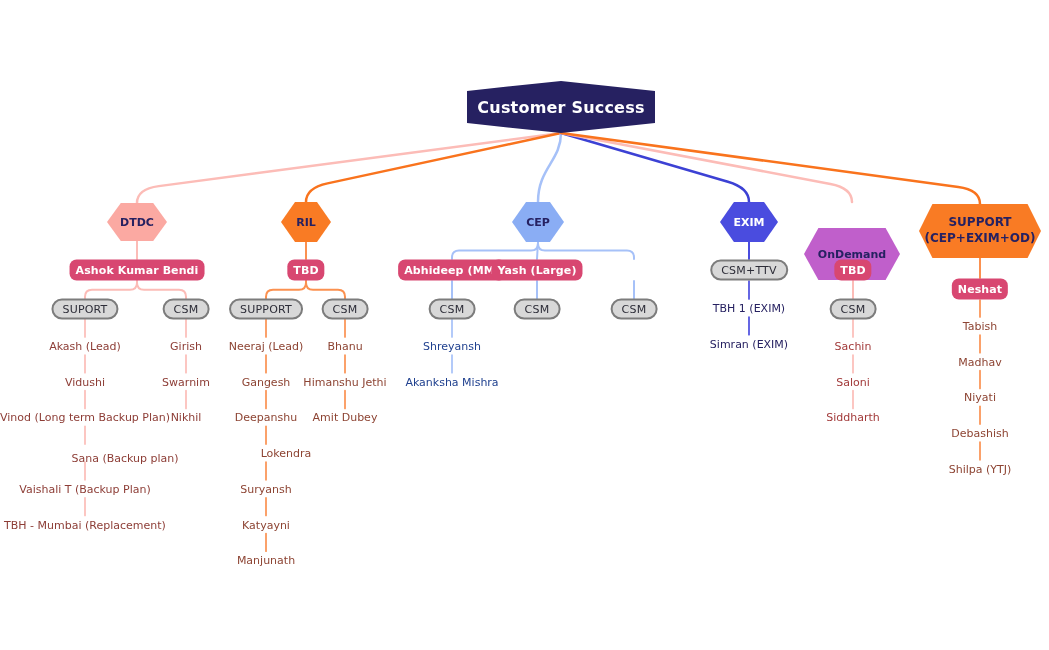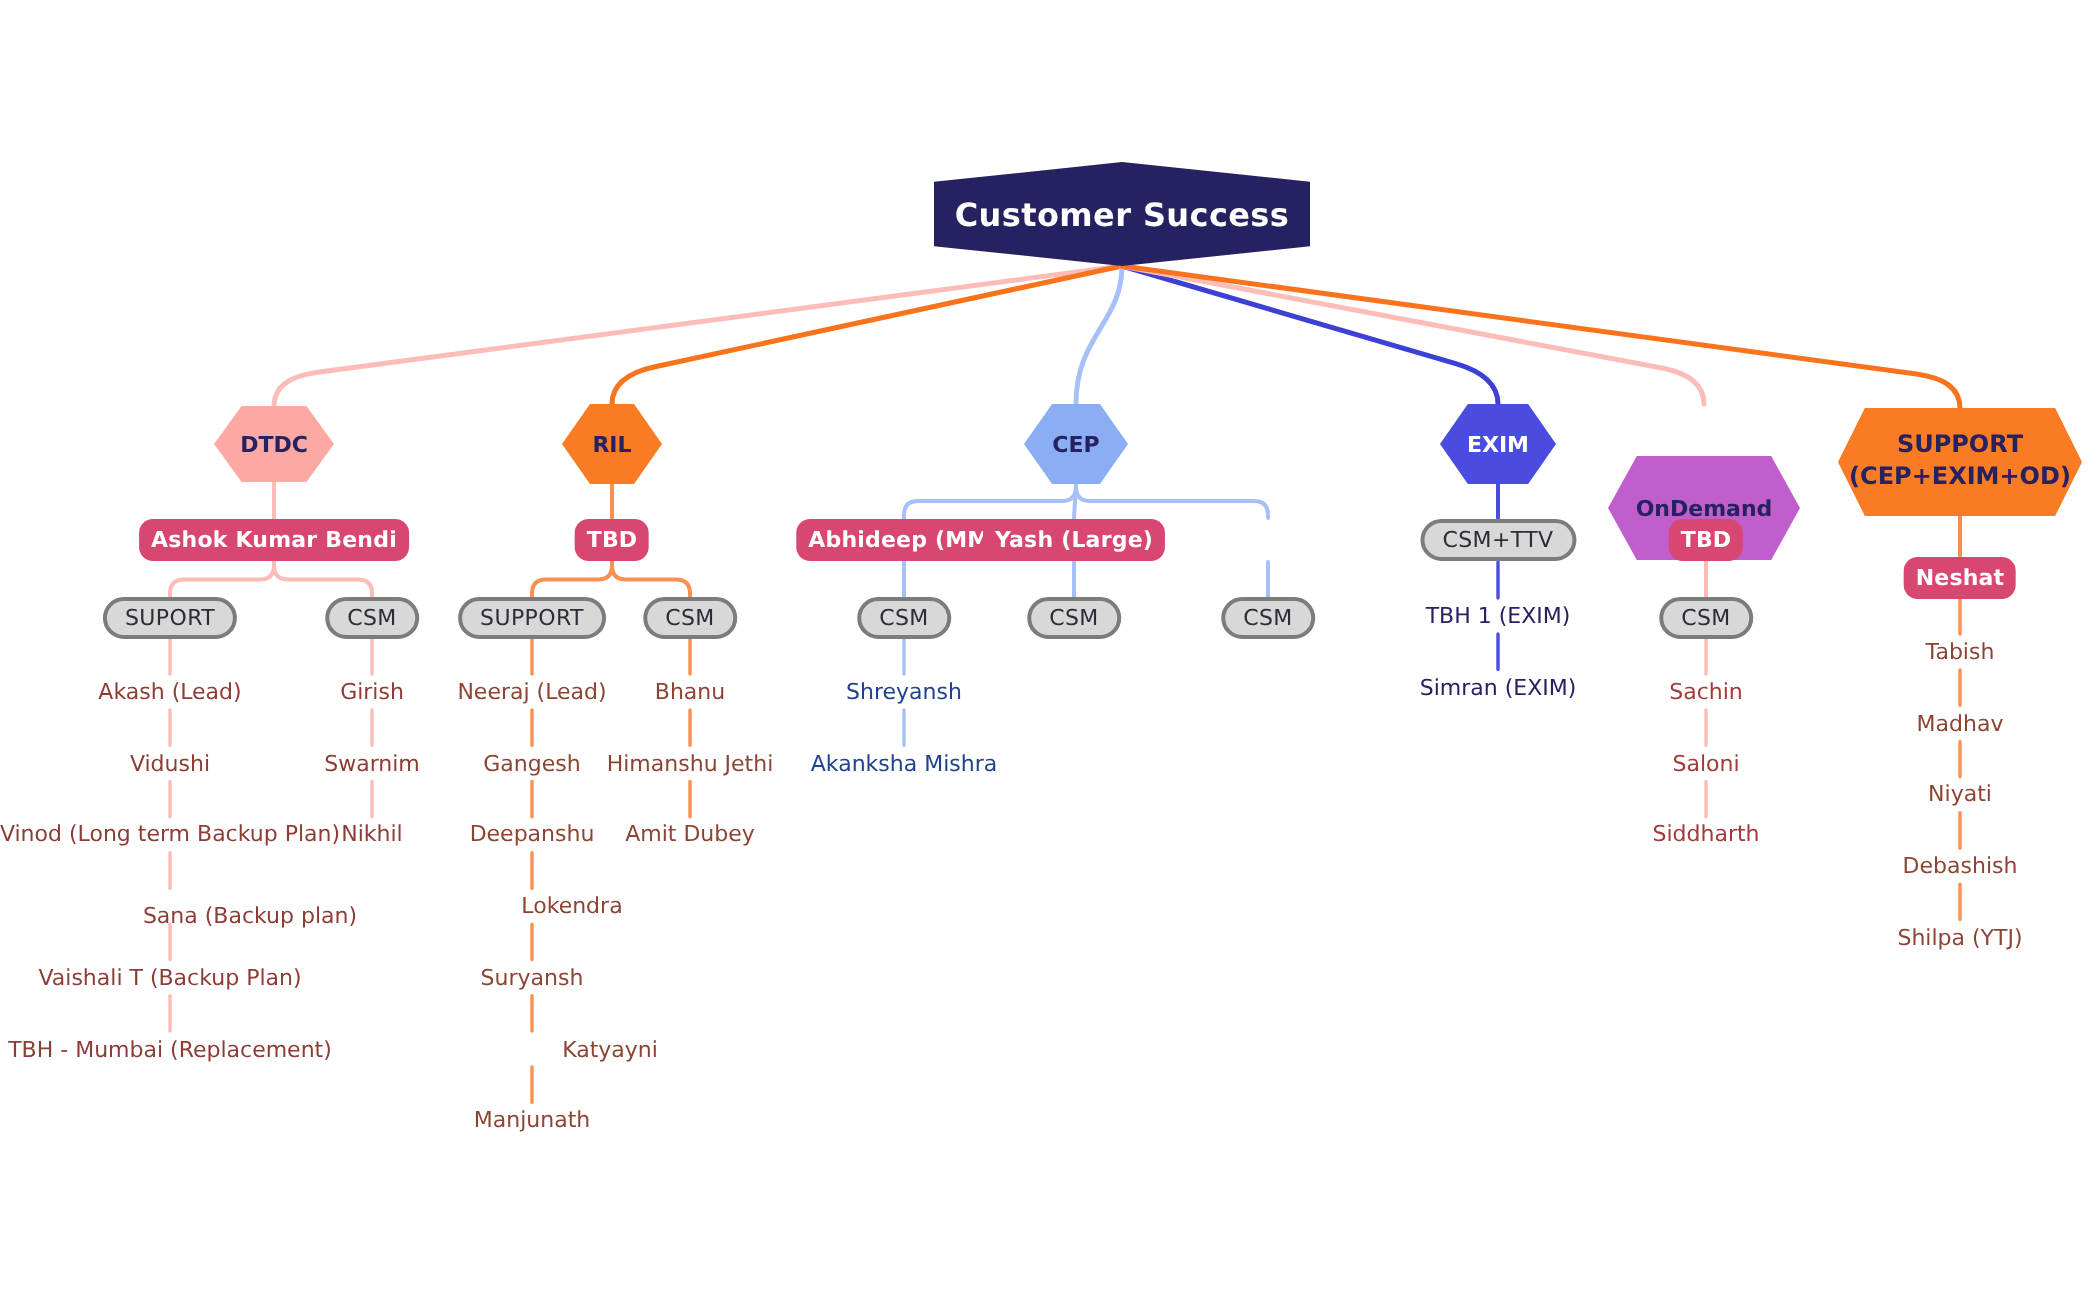--- a/index.html
+++ b/index.html
@@ -105,21 +105,21 @@
     <div class="node leaf" style="left: 186px; top: 381.7px; color: rgb(141, 61, 54);">Swarnim</div>
     <div class="node leaf" style="left: 186px; top: 417.4px; color: rgb(141, 61, 54);">Nikhil</div>
     <div class="node hex" style="left: 306px; top: 222px; width: 50px; height: 40px; background: rgb(249, 123, 36); color: rgb(38, 33, 97); clip-path: polygon(0px 50%, 28% 0px, 72% 0px, 100% 50%, 72% 100%, 28% 100%);">RIL</div>
     <div class="node badge" style="left: 306px; top: 270px;">TBD</div>
     <div class="node pill" style="left: 266px; top: 309px;">SUPPORT</div>
     <div class="node leaf" style="left: 266px; top: 346px; color: rgb(141, 68, 51);">Neeraj (Lead)</div>
     <div class="node leaf" style="left: 266px; top: 381.7px; color: rgb(141, 68, 51);">Gangesh</div>
     <div class="node leaf" style="left: 266px; top: 417.4px; color: rgb(141, 68, 51);">Deepanshu</div>
     <div class="node leaf" style="left: 266px; top: 453.1px; color: rgb(141, 68, 51); padding-left: 40px;">Lokendra</div>
     <div class="node leaf" style="left: 266px; top: 488.8px; color: rgb(141, 68, 51);">Suryansh</div>
-    <div class="node leaf" style="left: 266px; top: 524.5px; color: rgb(141, 68, 51); margin-left: 39px;">Katyayni</div>
+    <div class="node leaf" style="left: 266px; top: 524.5px; color: rgb(141, 68, 51);">Katyayni</div>
     <div class="node leaf" style="left: 266px; top: 560.2px; color: rgb(141, 68, 51);">Manjunath</div>
     <div class="node pill" style="left: 345px; top: 309px;">CSM</div>
     <div class="node leaf" style="left: 345px; top: 346px; color: rgb(141, 68, 51);">Bhanu</div>
     <div class="node leaf" style="left: 345px; top: 381.7px; color: rgb(141, 68, 51);">Himanshu Jethi</div>
     <div class="node leaf" style="left: 345px; top: 417.4px; color: rgb(141, 68, 51);">Amit Dubey</div>
     <div class="node hex" style="left: 538px; top: 222px; width: 52px; height: 40px; background: rgb(138, 173, 244); color: rgb(38, 33, 97); clip-path: polygon(0px 50%, 27% 0px, 73% 0px, 100% 50%, 73% 100%, 27% 100%);">CEP</div>
     <div class="node badge" style="left: 452px; top: 270px;">Abhideep (MM)</div>
     <div class="node pill" style="left: 452px; top: 309px;">CSM</div>
     <div class="node leaf" style="left: 452px; top: 346px; color: rgb(32, 65, 143);">Shreyansh</div>
     <div class="node leaf" style="left: 452px; top: 381.7px; color: rgb(32, 65, 143);">Akanksha Mishra</div>

